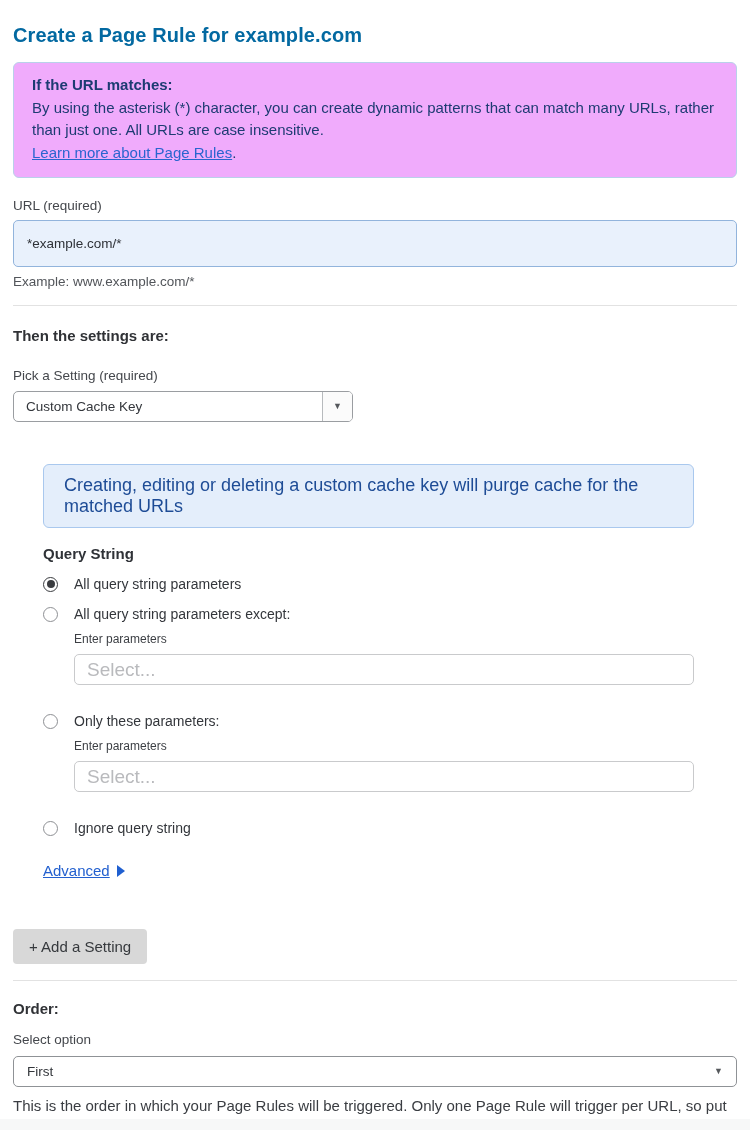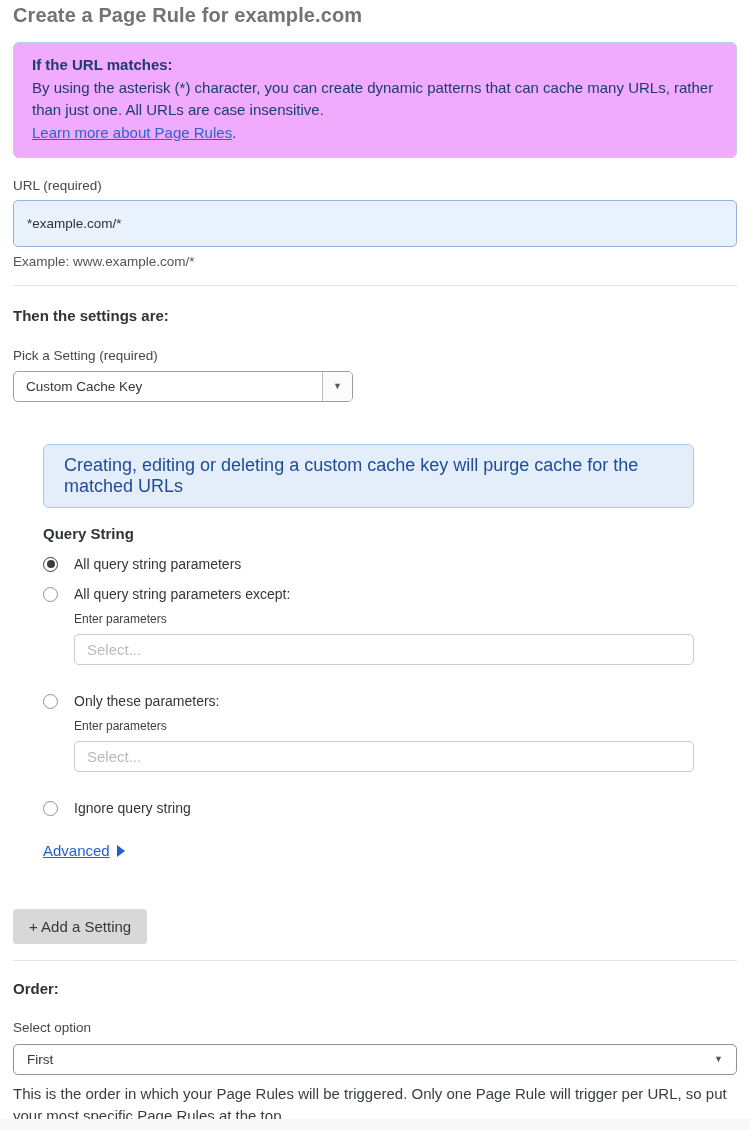--- a/index.html
+++ b/index.html
@@ -7,22 +7,22 @@
   body {
     width: 750px; height: 1130px;
     font-family: "Liberation Sans", sans-serif;
     color: #313339;
     position: relative;
     overflow: hidden;
   }
   .content { padding: 0 13px; }
 
   h1.page-title {
-    margin-top: 4px;
-    font-size: 20px; font-weight: 700; color: #737373;
+    margin-top: 24px;
+    font-size: 20px; font-weight: 700; color: #0369a1;
     letter-spacing: 0.1px;
   }
 
   .info-box {
     margin-top: 15px;
     background: #f0abfc;
     border: 1px solid #b9d0ea;
     border-radius: 6px;
     padding: 11px 18px 13px 18px;
     font-size: 15px; line-height: 1.5; color: #1d3b72;
@@ -117,21 +117,21 @@
   .radio-label { font-size: 14px; color: #33363b; }
 
   .sub-field { margin-left: 31px; }
   .sub-label { margin-top: 10px; font-size: 12px; color: #3c3f44; }
   .param-input {
     margin-top: 8px;
     width: 620px; height: 31px;
     border: 1px solid #c9cacc;
     border-radius: 5px;
     padding: 0 12px;
-    font-size: 15px; color: #33363b;
+    font-size: 19px; color: #33363b;
     font-family: "Liberation Sans", sans-serif;
     outline: none;
   }
   .param-input::placeholder { color: #b9babd; }
   .gap-row { margin-top: 28px; }
 
   .advanced-row {
     margin-top: 26px;
     display: flex; align-items: center; gap: 7px;
     cursor: pointer;
@@ -152,21 +152,21 @@
     display: inline-block;
     background: #d8d8d8;
     border: none; border-radius: 4px;
     padding: 9px 16px;
     font-size: 15px; color: #36393d;
     font-family: "Liberation Sans", sans-serif;
     cursor: pointer;
   }
 
   .order-heading { margin-top: 19px; }
-  .order-label { margin-top: 23px; }
+  .order-label { margin-top: 15px; }
 
   .order-select {
     margin-top: 9px;
     width: 100%; height: 31px;
     border: 1px solid #8f9296;
     border-radius: 5px;
     background: #fff;
     display: flex; align-items: center;
     cursor: pointer;
     padding: 0 13px;
@@ -202,21 +202,21 @@
 </style>
 </head>
 <body>
 
 <div class="content">
 
   <h1 class="page-title">Create a Page Rule for example.com</h1>
 
   <div class="info-box">
     <div class="info-heading">If the URL matches:</div>
-    <div class="info-body">By using the asterisk (*) character, you can create dynamic patterns that can cache many URLs, rather than just one. All URLs are case insensitive.</div>
+    <div class="info-body">By using the asterisk (*) character, you can create dynamic patterns that can match many URLs, rather than just one. All URLs are case insensitive.</div>
     <div>
       <a class="learn-link">Learn more about Page Rules</a><span>.</span>
     </div>
   </div>
 
   <div class="field-label url-label">URL (required)</div>
   <input class="url-input" type="text" value="*example.com/*" style="">
   <div class="example-text">Example: www.example.com/*</div>
 
   <hr class="divider">

